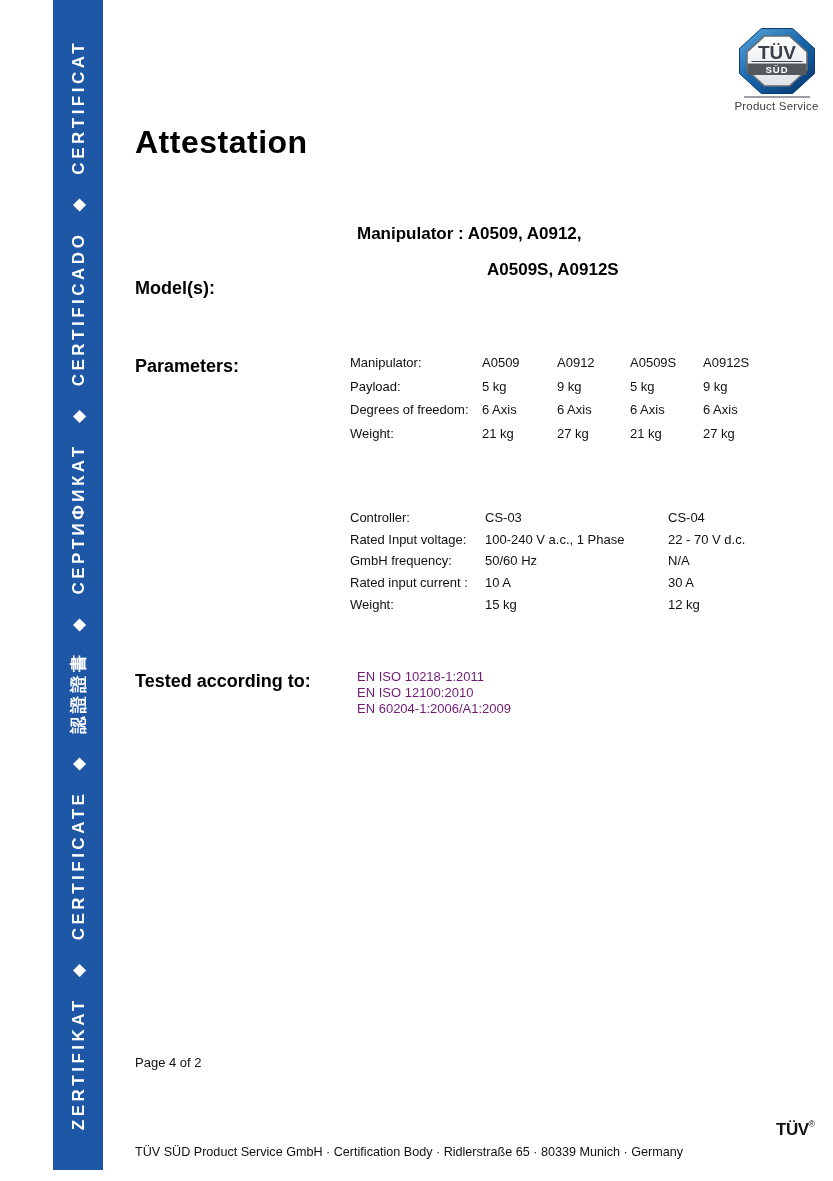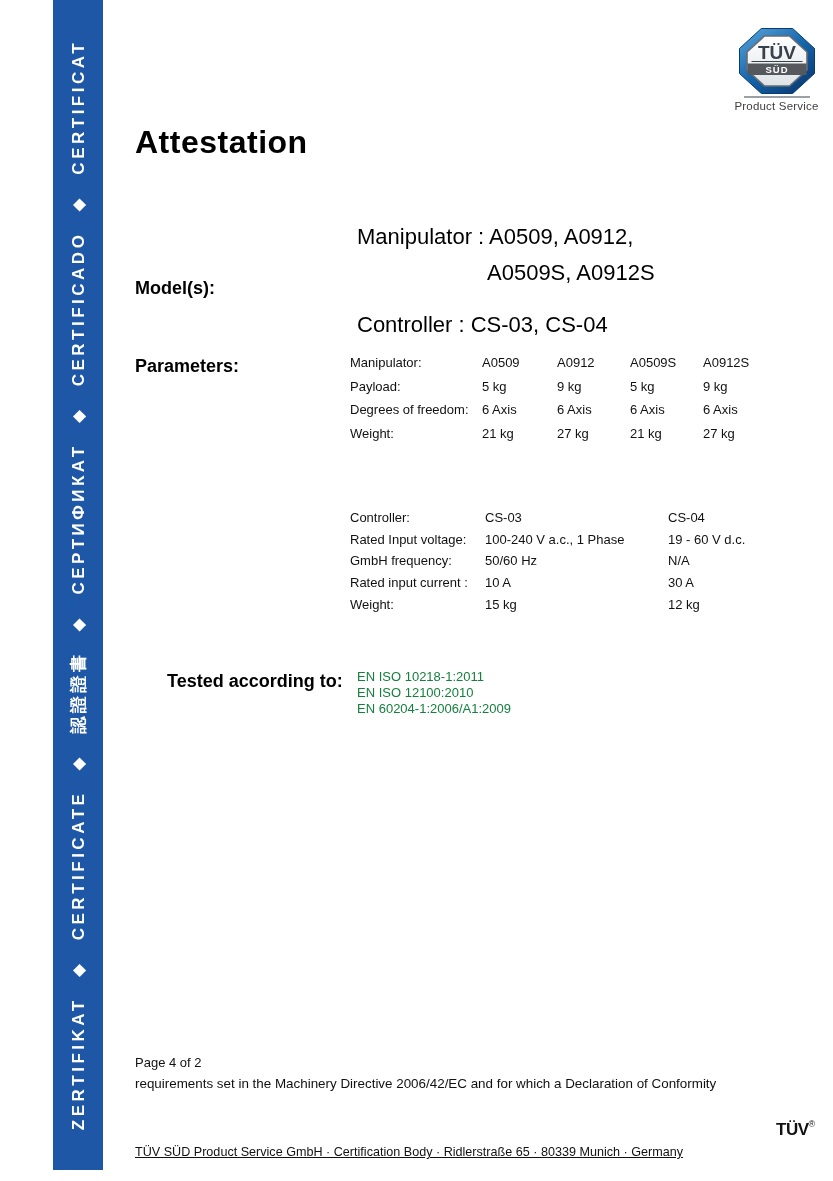--- a/index.html
+++ b/index.html
@@ -44,23 +44,23 @@
   .logo-rule { width: 66px; height: 2px; background: #9aa0a5; margin: 2px auto 2px auto; }
   .logo-caption { font-size: 11.5px; color: #3f3f3f; letter-spacing: 0.2px; }
 
   
   .title { position: absolute; left: 135px; top: 124px; font-size: 32px; font-weight: bold; color: #000; letter-spacing: 0.5px; }
   .cert-no { position: absolute; left: 135px; top: 163px; font-size: 19px; font-weight: bold; color: #000; }
 
   .h-label { position: absolute; left: 135px; font-size: 18px; font-weight: bold; color: #000; }
   .models-label { top: 232px; margin-top: 46px; }
   .params-label { top: 356px; }
-  .tested-label { top: 671px; margin-left: 32px; }
+  .tested-label { top: 671px; }
 
-  .model-line { position: absolute; font-size: 22px; font-weight: normal; color: #000; }
+  .model-line { position: absolute; font-size: 17px; font-weight: bold; color: #000; }
   .model-line1 { left: 357px; top: 224px; }
   .model-line2 { left: 487px; top: 260px; }
   .model-line3 { left: 357px; top: 312px; }
 
   
   .mtable {
     position: absolute; left: 350px; top: 356px;
     display: grid;
     grid-template-columns: 132px 75px 73px 73px 70px;
     row-gap: 9.5px;
@@ -68,28 +68,28 @@
   }
   .ctable {
     position: absolute; left: 350px; top: 511px;
     display: grid;
     grid-template-columns: 135px 183px 160px;
     row-gap: 7.7px;
     font-size: 13px; line-height: 14px; color: #111;
   }
 
   
-  .standards { position: absolute; left: 357px; top: 669px; font-size: 13px; line-height: 15.8px; color: #15803d; }
+  .standards { position: absolute; left: 357px; top: 669px; font-size: 13px; line-height: 15.8px; color: #701a75; }
 
   
   .page-indicator { position: absolute; left: 135px; top: 1055px; font-size: 13px; color: #111; }
   .note { position: absolute; left: 135px; top: 1075px; font-size: 13.4px; line-height: 18.4px; color: #111; }
   .tm { position: absolute; left: 776px; top: 1120px; font-size: 17px; font-weight: bold; color: #111; letter-spacing: -0.5px; }
   .tm sup { font-size: 9px; position: relative; top: -1px; font-weight: normal; }
-  .company { position: absolute; left: 135px; top: 1145px; font-size: 12.6px; color: #111; text-decoration: underline; }
+  .company { position: absolute; left: 135px; top: 1145px; font-size: 12.6px; color: #111; }
 </style>
 </head>
 <body>
 
 <div class="page">
 
   <div class="band" style="background: rgb(30, 87, 165);">
     <div class="band-rot">ZERTIFIKAT ◆ CERTIFICATE ◆ 認證證書 ◆ СЕРТИФИКАТ ◆ CERTIFICADO ◆ CERTIFICAT</div>
   </div>
 
@@ -115,21 +115,20 @@
     </svg>
     <div class="logo-rule"></div>
     <div class="logo-caption">Product Service</div>
   </div>
 
   <div class="title">Attestation</div>
 
   <div class="h-label models-label">Model(s):</div>
   <div class="model-line model-line1">Manipulator : A0509, A0912,</div>
   <div class="model-line model-line2">A0509S, A0912S</div>
-  <div class="model-line model-line3">Controller : CS-03, CS-04</div>
 
   <div class="h-label params-label">Parameters:</div>
 
   <div class="mtable">
     <div>Manipulator:</div>
     <div>A0509</div>
     <div>A0912</div>
     <div>A0509S</div>
     <div>A0912S</div>
 
@@ -152,21 +151,21 @@
     <div>27 kg</div>
   </div>
 
   <div class="ctable">
     <div>Controller:</div>
     <div>CS-03</div>
     <div>CS-04</div>
 
     <div>Rated Input voltage:</div>
     <div>100-240 V a.c., 1 Phase</div>
-    <div>19 - 60 V d.c.</div>
+    <div>22 - 70 V d.c.</div>
 
     <div>GmbH frequency:</div>
     <div>50/60 Hz</div>
     <div>N/A</div>
 
     <div>Rated input current :</div>
     <div>10 A</div>
     <div>30 A</div>
 
     <div>Weight:</div>
@@ -176,18 +175,17 @@
 
   <div class="h-label tested-label">Tested according to:</div>
   <div class="standards">
     <div>EN ISO 10218-1:2011</div>
     <div>EN ISO 12100:2010</div>
     <div>EN 60204-1:2006/A1:2009</div>
   </div>
 
   <div class="page-indicator">Page 4 of 2</div>
   <div class="note">
-    <div>requirements set in the Machinery Directive 2006/42/EC and for which a Declaration of Conformity</div>
   </div>
   <div class="tm"><span>TÜV</span><sup>®</sup></div>
   <div class="company">TÜV SÜD Product Service GmbH · Certification Body · Ridlerstraße 65 · 80339 Munich · Germany</div>
 
 </div>
 
 </body></html>

